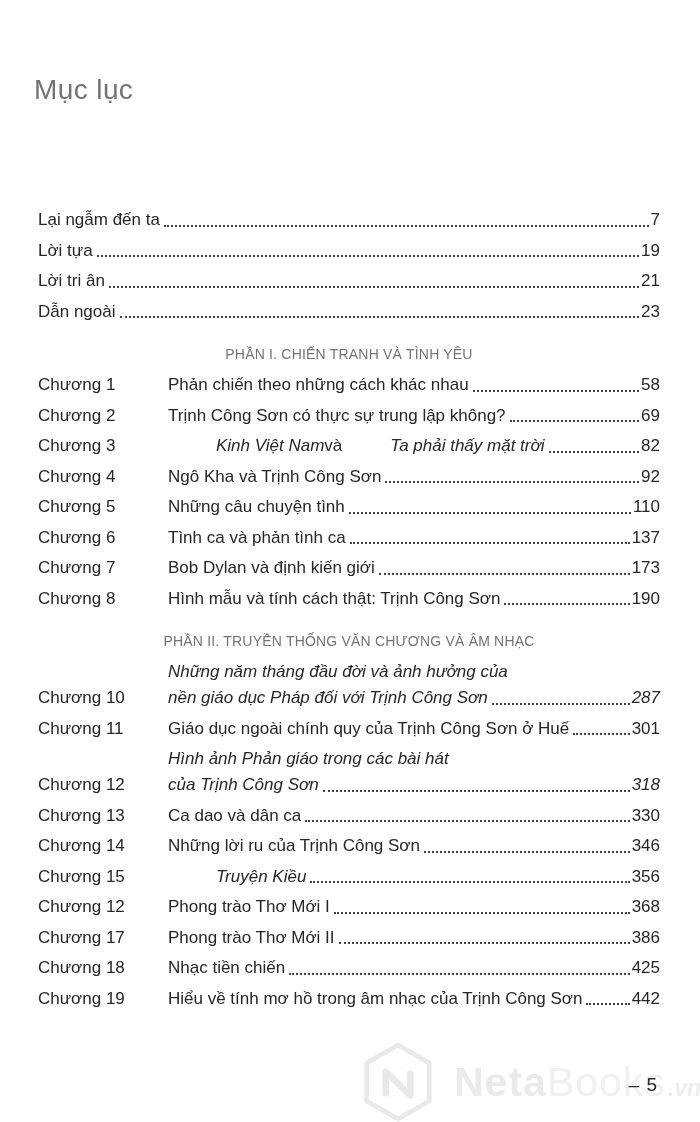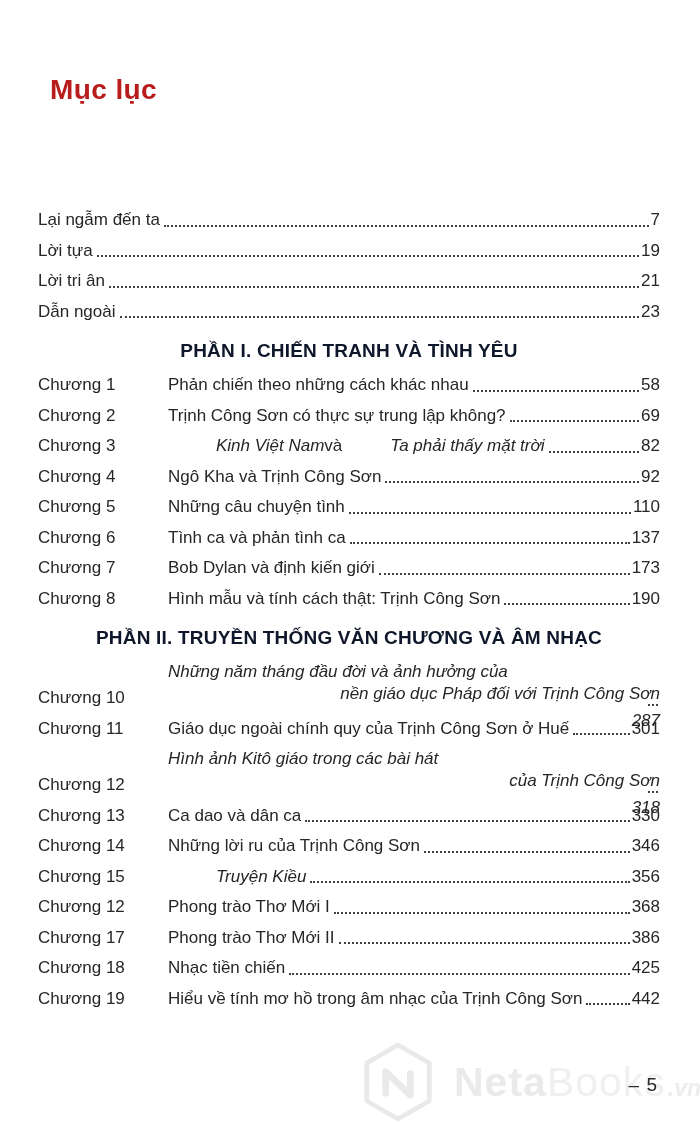--- a/index.html
+++ b/index.html
@@ -5,48 +5,48 @@
   html, body { margin: 0; padding: 0; background: #ffffff; }
   .page {
     position: relative;
     width: 700px; height: 1122px;
     background: #ffffff;
     font-family: "Liberation Sans", "DejaVu Sans", sans-serif;
     color: #262626;
     overflow: hidden;
   }
   .page-title {
-    position: absolute; left: 50px; top: 74px;
-    font-size: 28px; font-weight: 700; color: #b91c1c; letter-spacing: 0.4px;
+    position: absolute; left: 34px; top: 74px;
+    font-size: 28px; font-weight: 400; color: #737373; letter-spacing: 0.4px;
   }
   .toc {
     position: absolute; left: 38px; right: 40px; top: 200px;
   }
   .row {
     display: flex; align-items: flex-end;
     height: 30.5px; font-size: 17px; color: #262626;
     line-height: 1.25;
   }
   .lbl, .t, .chlbl, .pg { white-space: nowrap; }
   .t.it { font-style: italic; margin-left: 48px; }
   .dots {
     flex: 1 1 auto; min-width: 10px;
     border-bottom: 2px dotted #414141;
     margin: 0 2px 4px 4px;
   }
   .chlbl { flex: 0 0 130px; }
   .sec-head {
     height: 40px; display: flex; align-items: flex-end; justify-content: center;
-    font-weight: 700; font-size: 19px; color: #0f172a;
+    font-weight: 400; font-size: 14px; color: #737373;
     letter-spacing: 0.2px; padding-bottom: 3px;
   }
   .row.multi { height: 56.5px; align-items: flex-end; }
   .tblock { flex: 1 1 auto; display: flex; flex-direction: column; font-style: italic; }
   .tline1 { height: 30.5px; display: flex; align-items: flex-end; }
-  .tline2 { height: 26px; display: flex; align-items: flex-end; flex-direction: column; }
+  .tline2 { height: 26px; display: flex; align-items: flex-end; }
   .watermark {
     position: absolute; left: 362px; top: 1042px;
     display: flex; align-items: center; gap: 20px;
     pointer-events: none;
   }
   .wm-text { display: flex; align-items: baseline; white-space: nowrap; }
   .wm-neta  { font-size: 41px; font-weight: 700; color: #eaeaea; letter-spacing: 1px; }
   .wm-books { font-size: 41px; font-weight: 400; color: #f0f0f0; letter-spacing: 1px; }
   .wm-tld   { font-size: 23px; font-weight: 700; color: #ededed; margin-left: 2px; font-style: italic; }
   .folio {
@@ -152,21 +152,21 @@
     </div>
     <div class="row">
       <span class="chlbl">Chương 11</span>
       <span class="t">Giáo dục ngoài chính quy của Trịnh Công Sơn ở Huế</span>
       <span class="dots"></span>
       <span class="pg">301</span>
     </div>
     <div class="row multi">
       <span class="chlbl">Chương 12</span>
       <div class="tblock">
-        <div class="tline1">Hình ảnh Kitô giáo trong các bài hát</div>
+        <div class="tline1">Hình ảnh Phản giáo trong các bài hát</div>
         <div class="tline2">
           <span class="t">của Trịnh Công Sơn</span>
           <span class="dots"></span>
           <span class="pg">318</span>
         </div>
       </div>
     </div>
     <div class="row">
       <span class="chlbl">Chương 13</span>
       <span class="t">Ca dao và dân ca</span>

